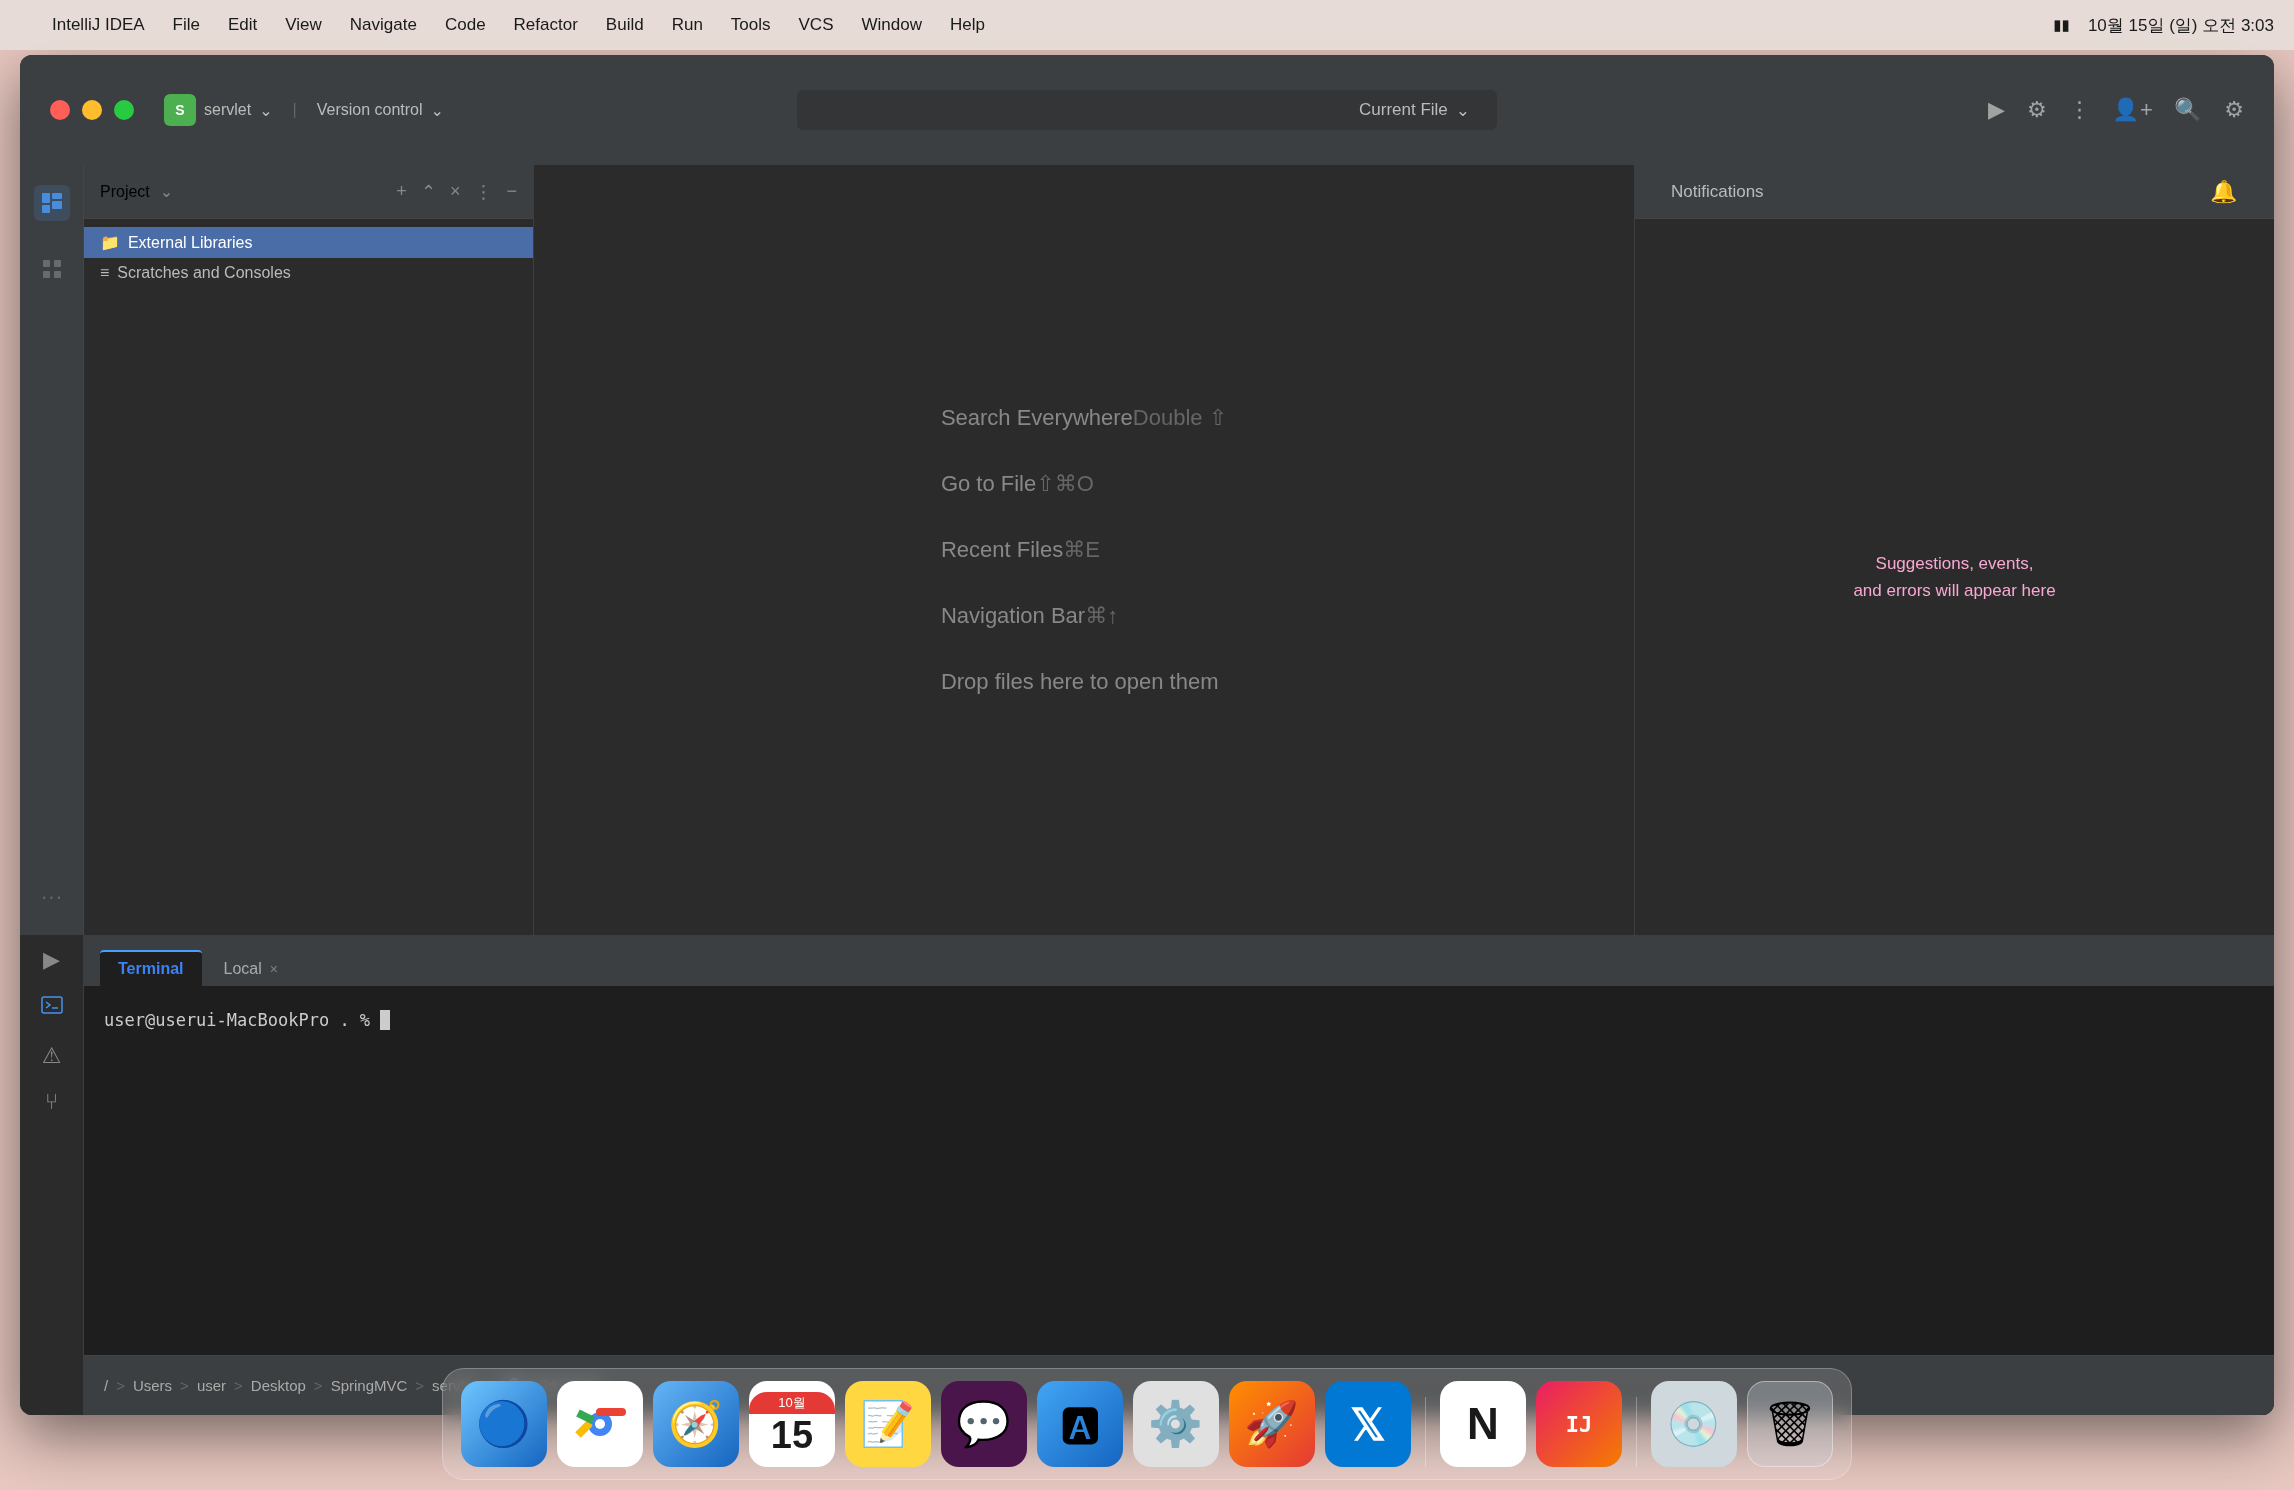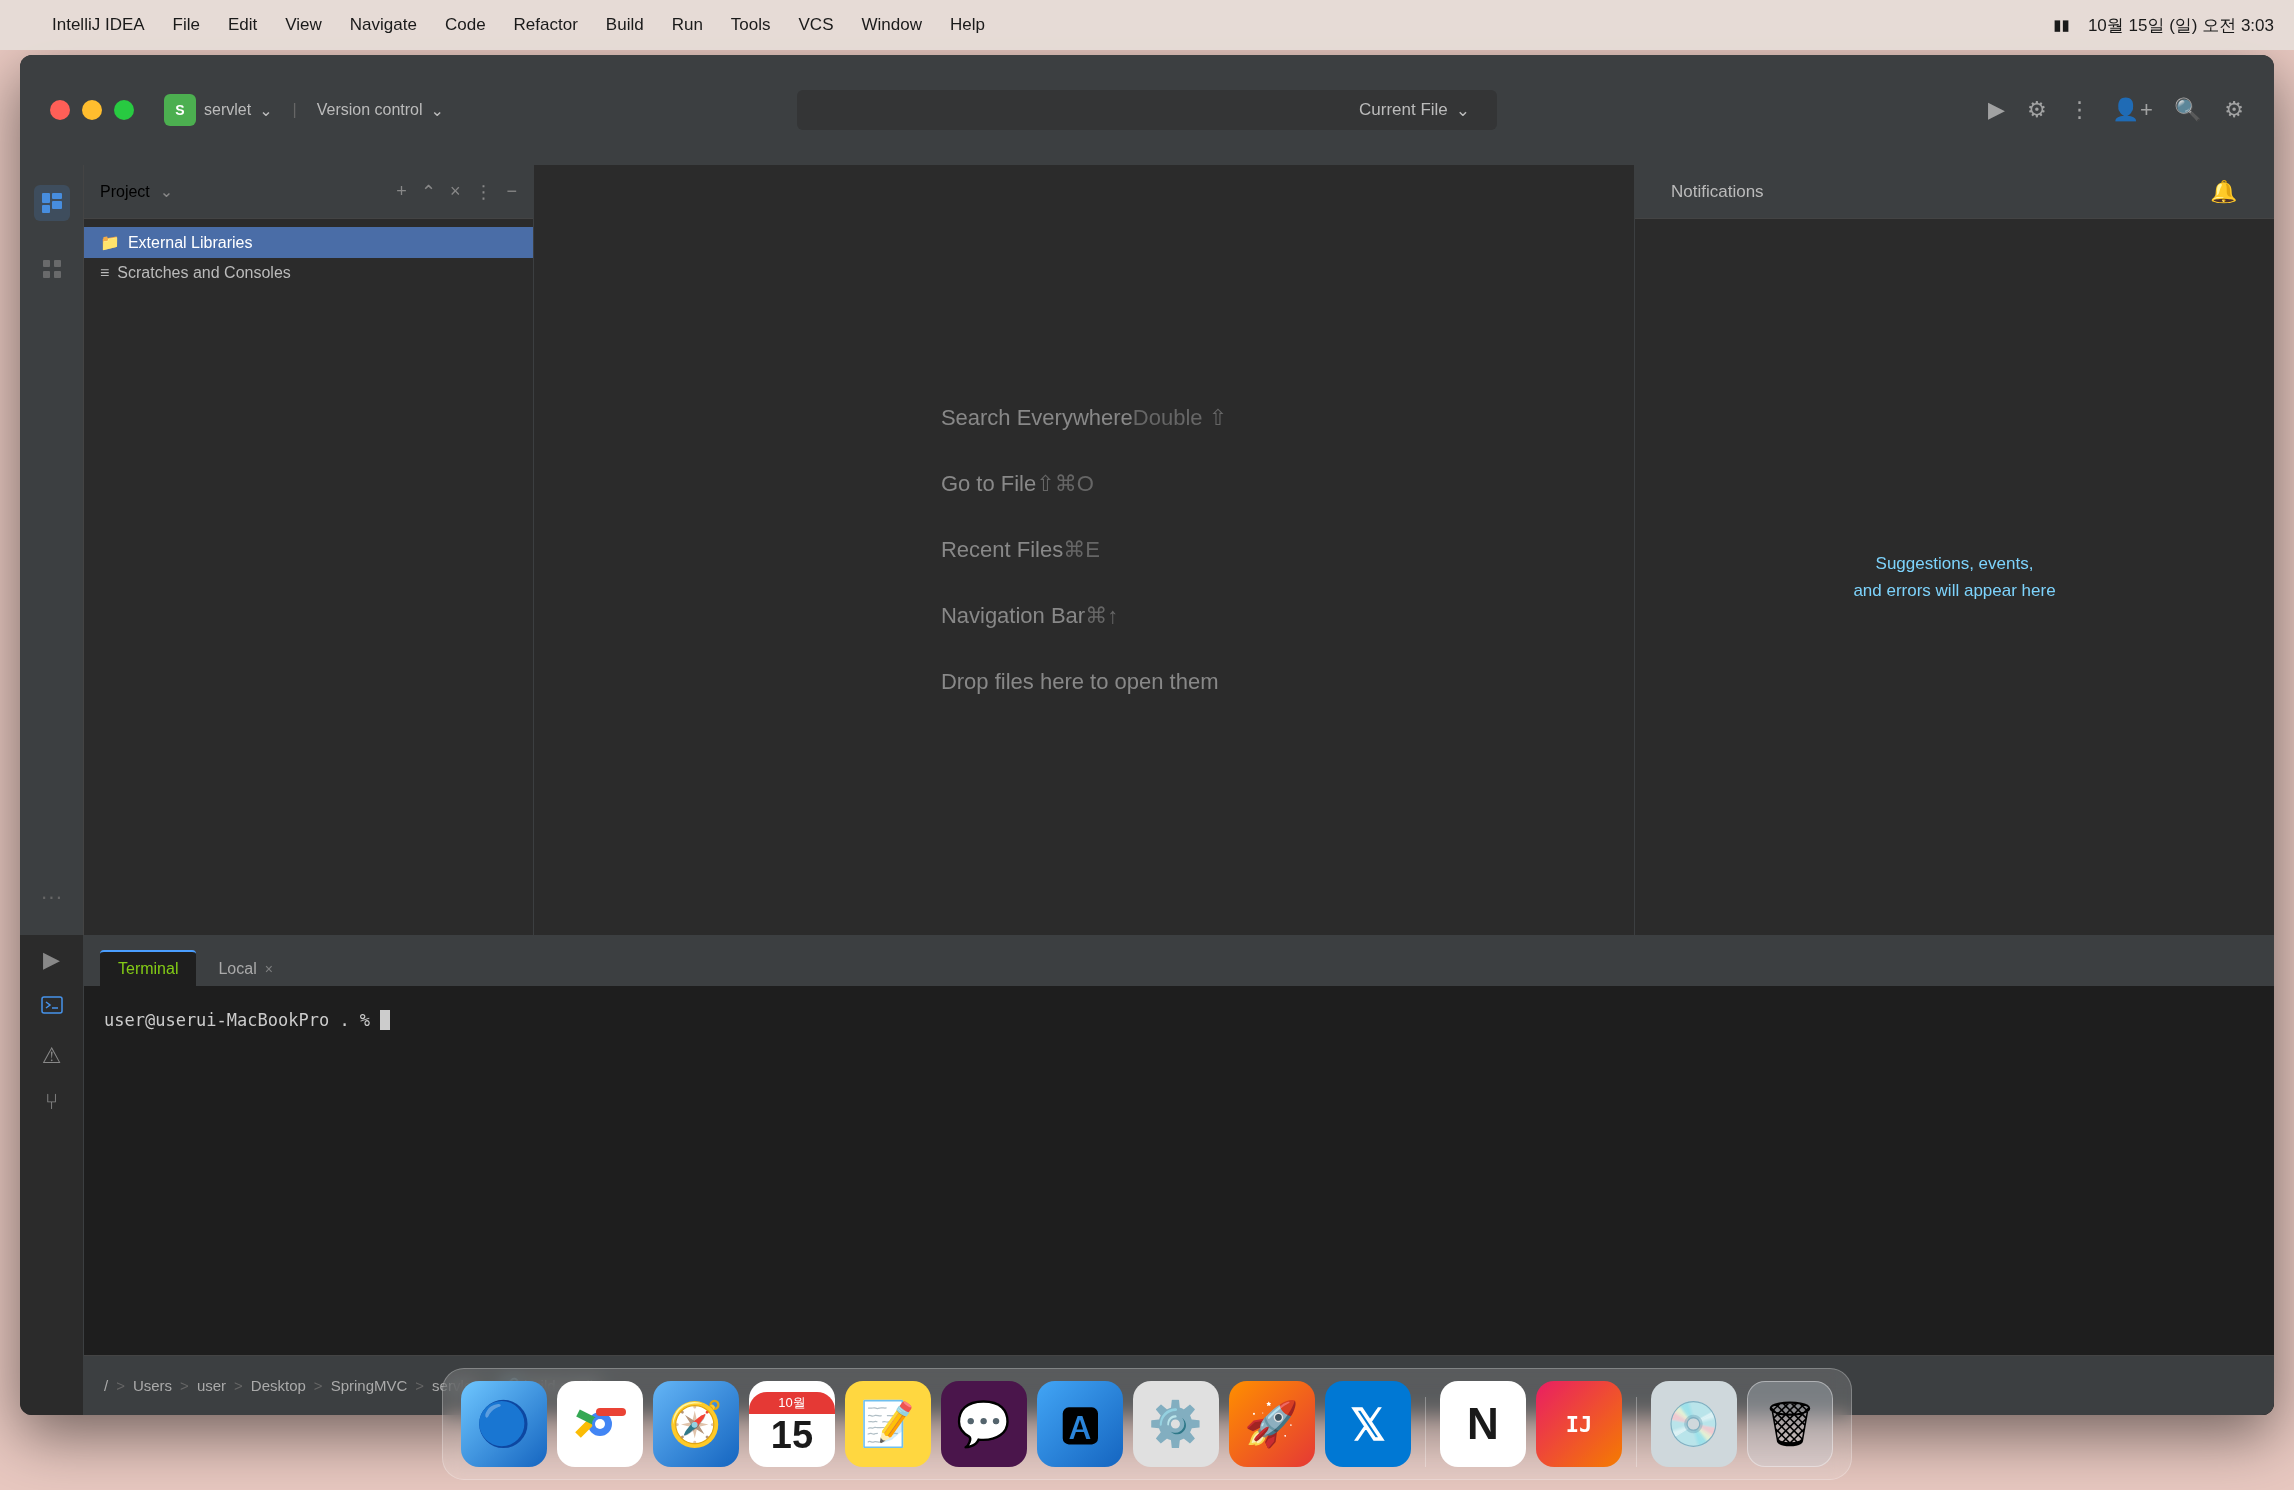--- a/index.html
+++ b/index.html
@@ -283,21 +283,21 @@
       cursor: pointer;
     }
     .notif-body {
       flex: 1;
       display: flex;
       align-items: center;
       justify-content: center;
     }
     .notif-placeholder {
       text-align: center;
-      color: #7dd3fc;
+      color: #f9a8d4;
       font-size: 17px;
       line-height: 1.6;
     }
 
     
     .bottom-panel {
       height: 480px;
       background: #1e1e1e;
       border-top: 1px solid #3c3f41;
       display: flex;
@@ -316,22 +316,23 @@
       color: #aaa;
       font-size: 16px;
       cursor: pointer;
       border-radius: 4px 4px 0 0;
       display: flex;
       align-items: center;
       gap: 8px;
     }
     .terminal-tab.active {
       background: #1e1e1e;
-      color: #84cc16;
+      color: #3b82f6;
       border-top: 2px solid #4a9eff;
+      font-weight: bold;
     }
     .terminal-tab .close-btn {
       font-size: 14px;
       opacity: 0.6;
     }
     .terminal-content {
       flex: 1;
       padding: 16px 20px;
       color: #cccccc;
       font-family: 'SF Mono', 'Menlo', 'Monaco', monospace;

